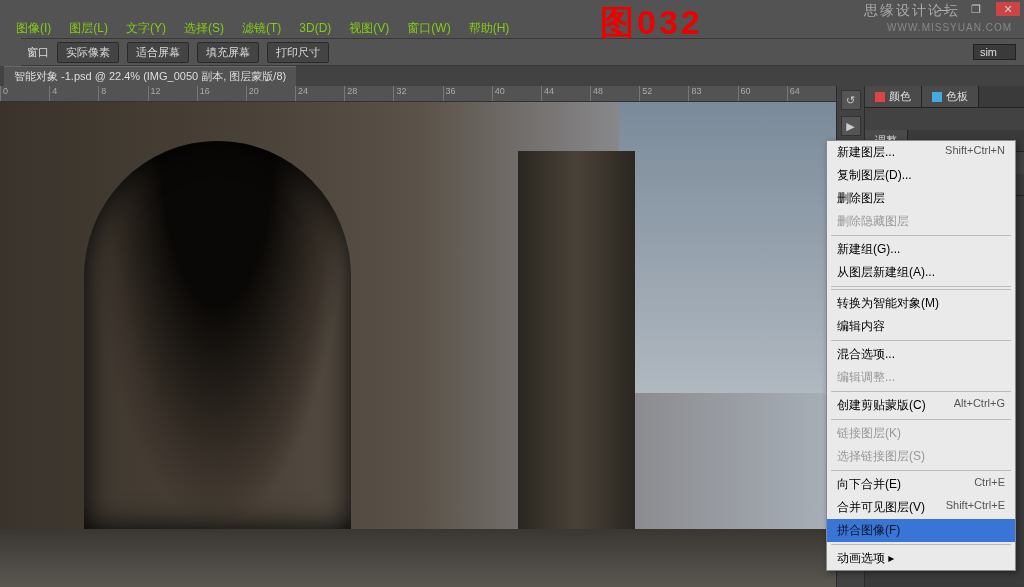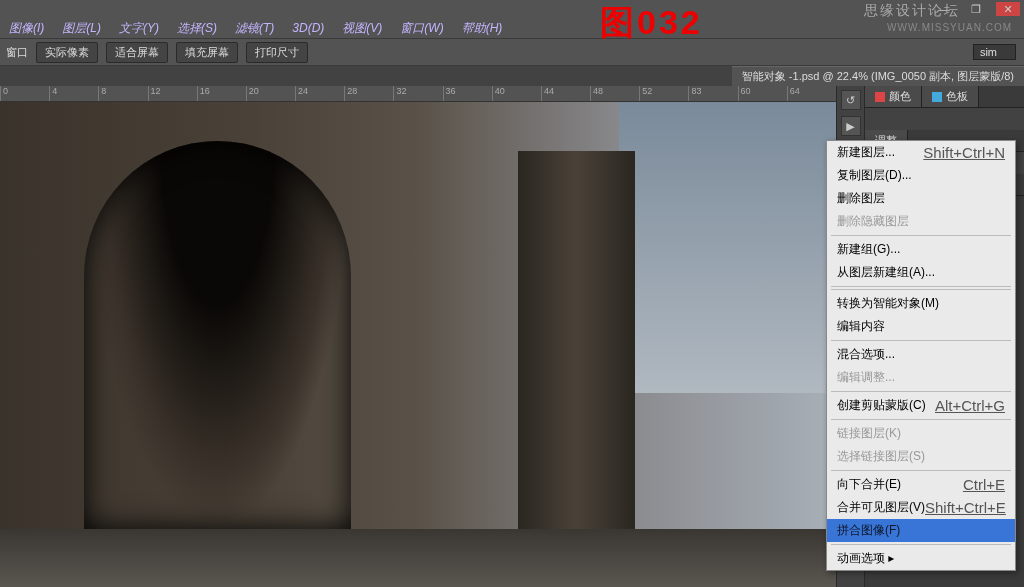--- a/index.html
+++ b/index.html
@@ -4,28 +4,28 @@
 <style>
 * { margin: 0; padding: 0; box-sizing: border-box; font-family: "Microsoft YaHei", sans-serif; }
 body { background: #535353; width: 1024px; height: 587px; overflow: hidden; position: relative; }
 
 .title-bar { height: 18px; background: #535353; display: flex; justify-content: flex-end; align-items: center; padding-right: 4px; gap: 12px; }
 .title-bar .logo-text { position: absolute; right: 64px; top: 2px; color: #aaa; font-size: 14px; letter-spacing: 2px; }
 .win-btns { display: flex; gap: 8px; }
 .win-btn { width: 24px; height: 14px; display: flex; align-items: center; justify-content: center; color: #ccc; font-size: 11px; cursor: pointer; }
 .win-btn.close { background: #c44; }
 
-.menu-bar { height: 20px; background: #535353; display: flex; align-items: center; padding-left: 3px; color: #c4b5fd; font-size: 12px; gap: 6px; font-style: italic; }
+.menu-bar { height: 20px; background: #535353; display: flex; align-items: center; padding-left: 10px; color: #84cc16; font-size: 12px; gap: 6px; }
 .menu-item { padding: 2px 6px; cursor: pointer; }
 
-.options-bar { height: 28px; background: #535353; border-top: 1px solid #3a3a3a; border-bottom: 1px solid #3a3a3a; display: flex; align-items: center; padding-left: 6px; gap: 8px; }
+.options-bar { height: 28px; background: #535353; border-top: 1px solid #3a3a3a; border-bottom: 1px solid #3a3a3a; display: flex; align-items: center; padding-left: 6px; gap: 8px; margin-left: 21px; }
 .opt-btn { background: #444; border: 1px solid #2a2a2a; color: #ddd; font-size: 11px; padding: 2px 8px; border-radius: 2px; cursor: pointer; }
 .workspace-select { margin-left: auto; margin-right: 8px; background: #3a3a3a; border: 1px solid #222; color: #ddd; font-size: 11px; padding: 1px 18px 1px 6px; }
 
-.tab-bar { height: 20px; background: #424242; display: flex; align-items: center; padding-left: 4px; justify-content: flex-end; }
+.tab-bar { height: 20px; background: #424242; display: flex; align-items: center; padding-left: 4px; }
 .doc-tab { background: #535353; color: #ddd; font-size: 11px; padding: 2px 10px; border-top: 1px solid #666; }
 
 .main-area { position: relative; height: 501px; display: flex; }
 .canvas-wrap { flex: 1; background: #282828; position: relative; overflow: hidden; }
 .ruler-h { height: 16px; background: #535353; border-bottom: 1px solid #333; display: flex; color: #aaa; font-size: 9px; }
 .ruler-tick { flex: 1; border-left: 1px solid #777; padding-left: 2px; }
 .canvas-content { position: absolute; top: 16px; left: 0; right: 0; bottom: 0; }
 
 .cathedral { width: 100%; height: 100%; background: linear-gradient(to right, #3a332b 0%, #4a4238 30%, #5a5248 50%, #8a8a8e 75%, #a8b0b8 100%); position: relative; }
 .sky { position: absolute; right: 0; top: 0; width: 26%; height: 60%; background: linear-gradient(to bottom, #7a8a9a 0%, #b0b8c0 100%); }
@@ -42,21 +42,21 @@
 .panel-stack { width: 160px; background: #424242; border-left: 1px solid #2a2a2a; display: flex; flex-direction: column; }
 .panel-tab-row { display: flex; background: #3a3a3a; border-bottom: 1px solid #222; }
 .panel-tab { color: #ddd; font-size: 11px; padding: 3px 10px; background: #4a4a4a; border-right: 1px solid #222; cursor: pointer; }
 .panel-tab .sw { display: inline-block; width: 10px; height: 10px; margin-right: 4px; vertical-align: middle; }
 
 .context-menu { position: absolute; right: 8px; top: 140px; width: 190px; background: #eaeaea; border: 1px solid #888; box-shadow: 2px 2px 6px rgba(0,0,0,0.4); z-index: 100; font-size: 12px; color: #000; }
 .ctx-item { padding: 3px 10px; display: flex; justify-content: space-between; cursor: pointer; white-space: nowrap; }
 .ctx-item.disabled { color: #999; }
 .ctx-item.highlight { background: #3875d7; color: #0f172a; }
 .ctx-sep { height: 1px; background: #bbb; margin: 2px 4px; }
-.ctx-shortcut { color: #555; font-size: 15px; text-decoration: underline; }
+.ctx-shortcut { color: #555; font-size: 11px; }
 </style>
 </head>
 <body>
 
 <div class="overlay-label">图032</div>
 <div class="watermark">WWW.MISSYUAN.COM</div>
 
 <div class="title-bar">
   <span class="logo-text">思缘设计论坛</span>
   <div class="win-btns">

